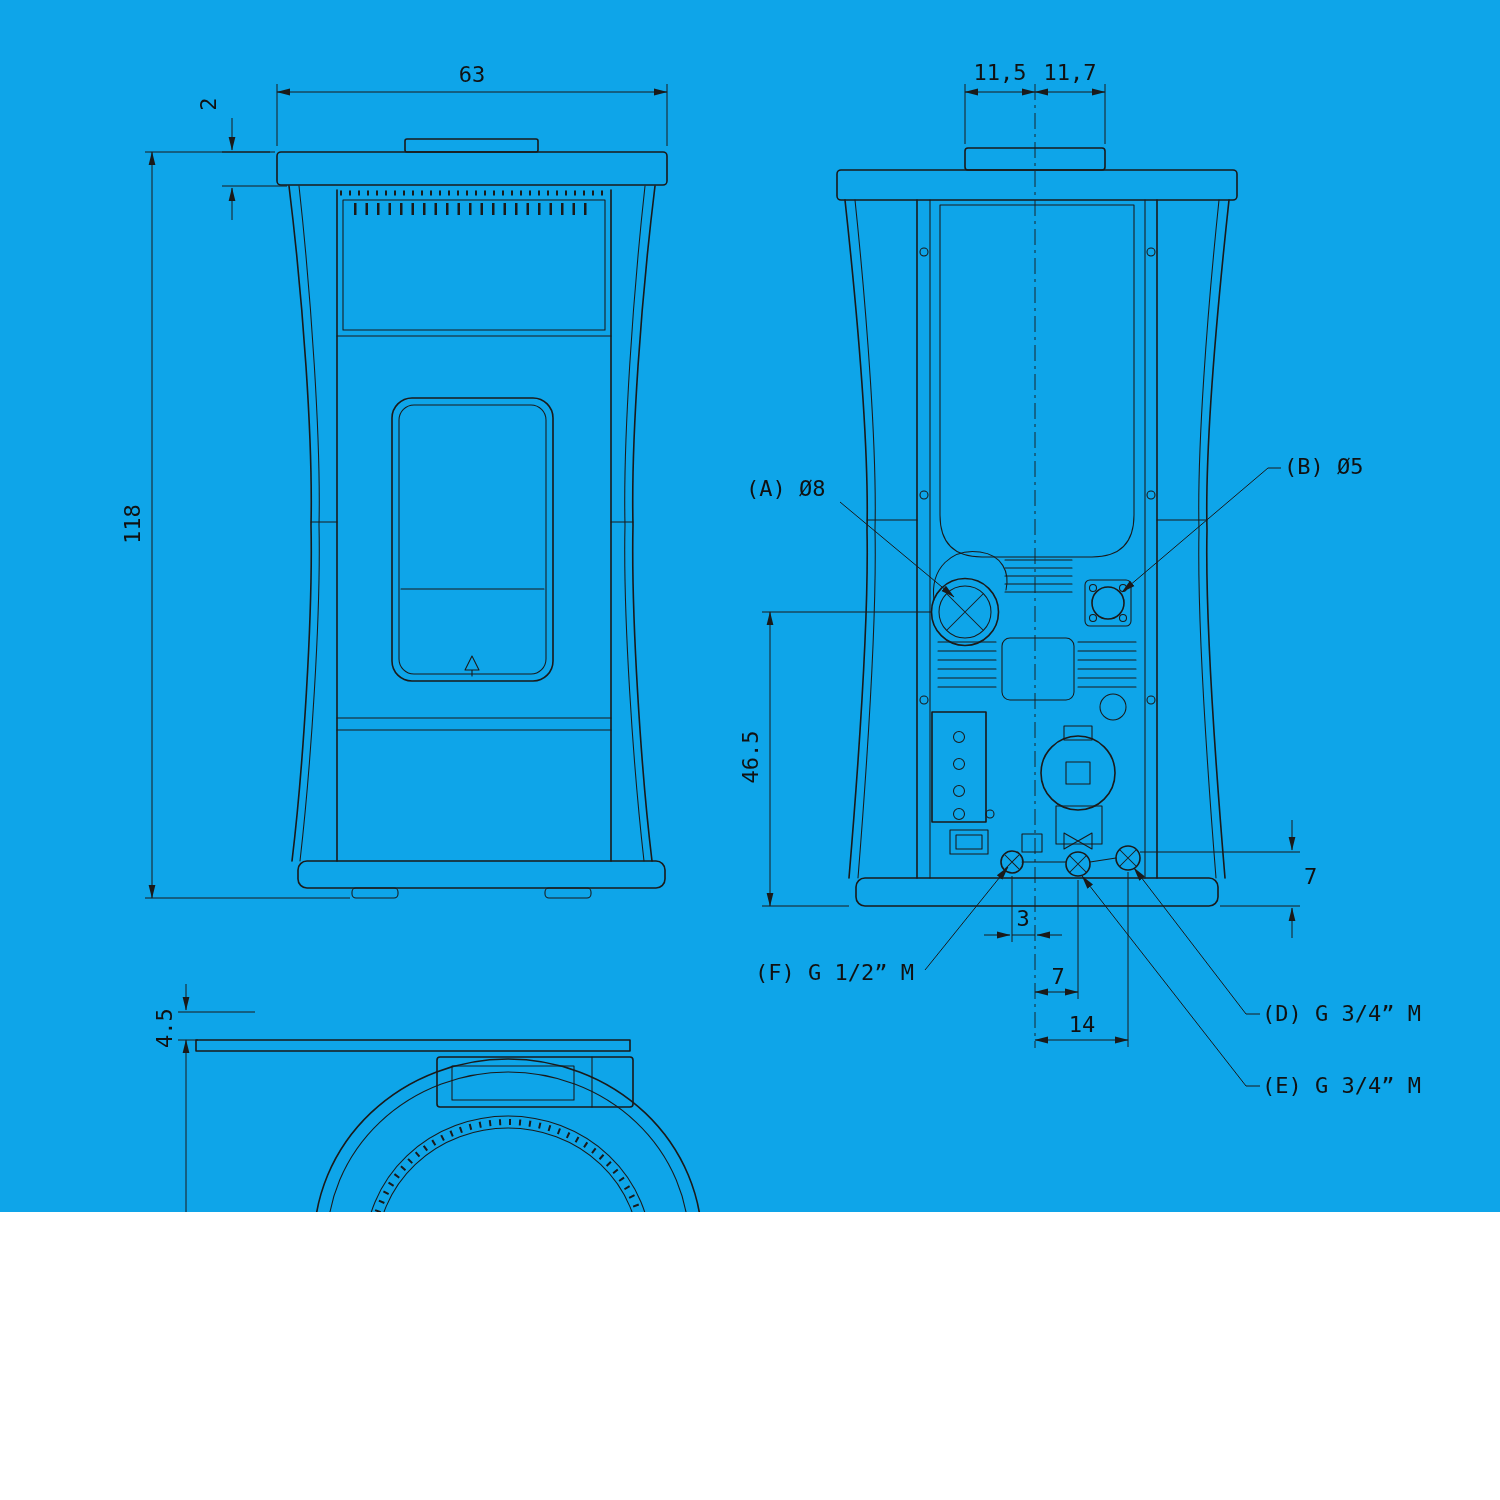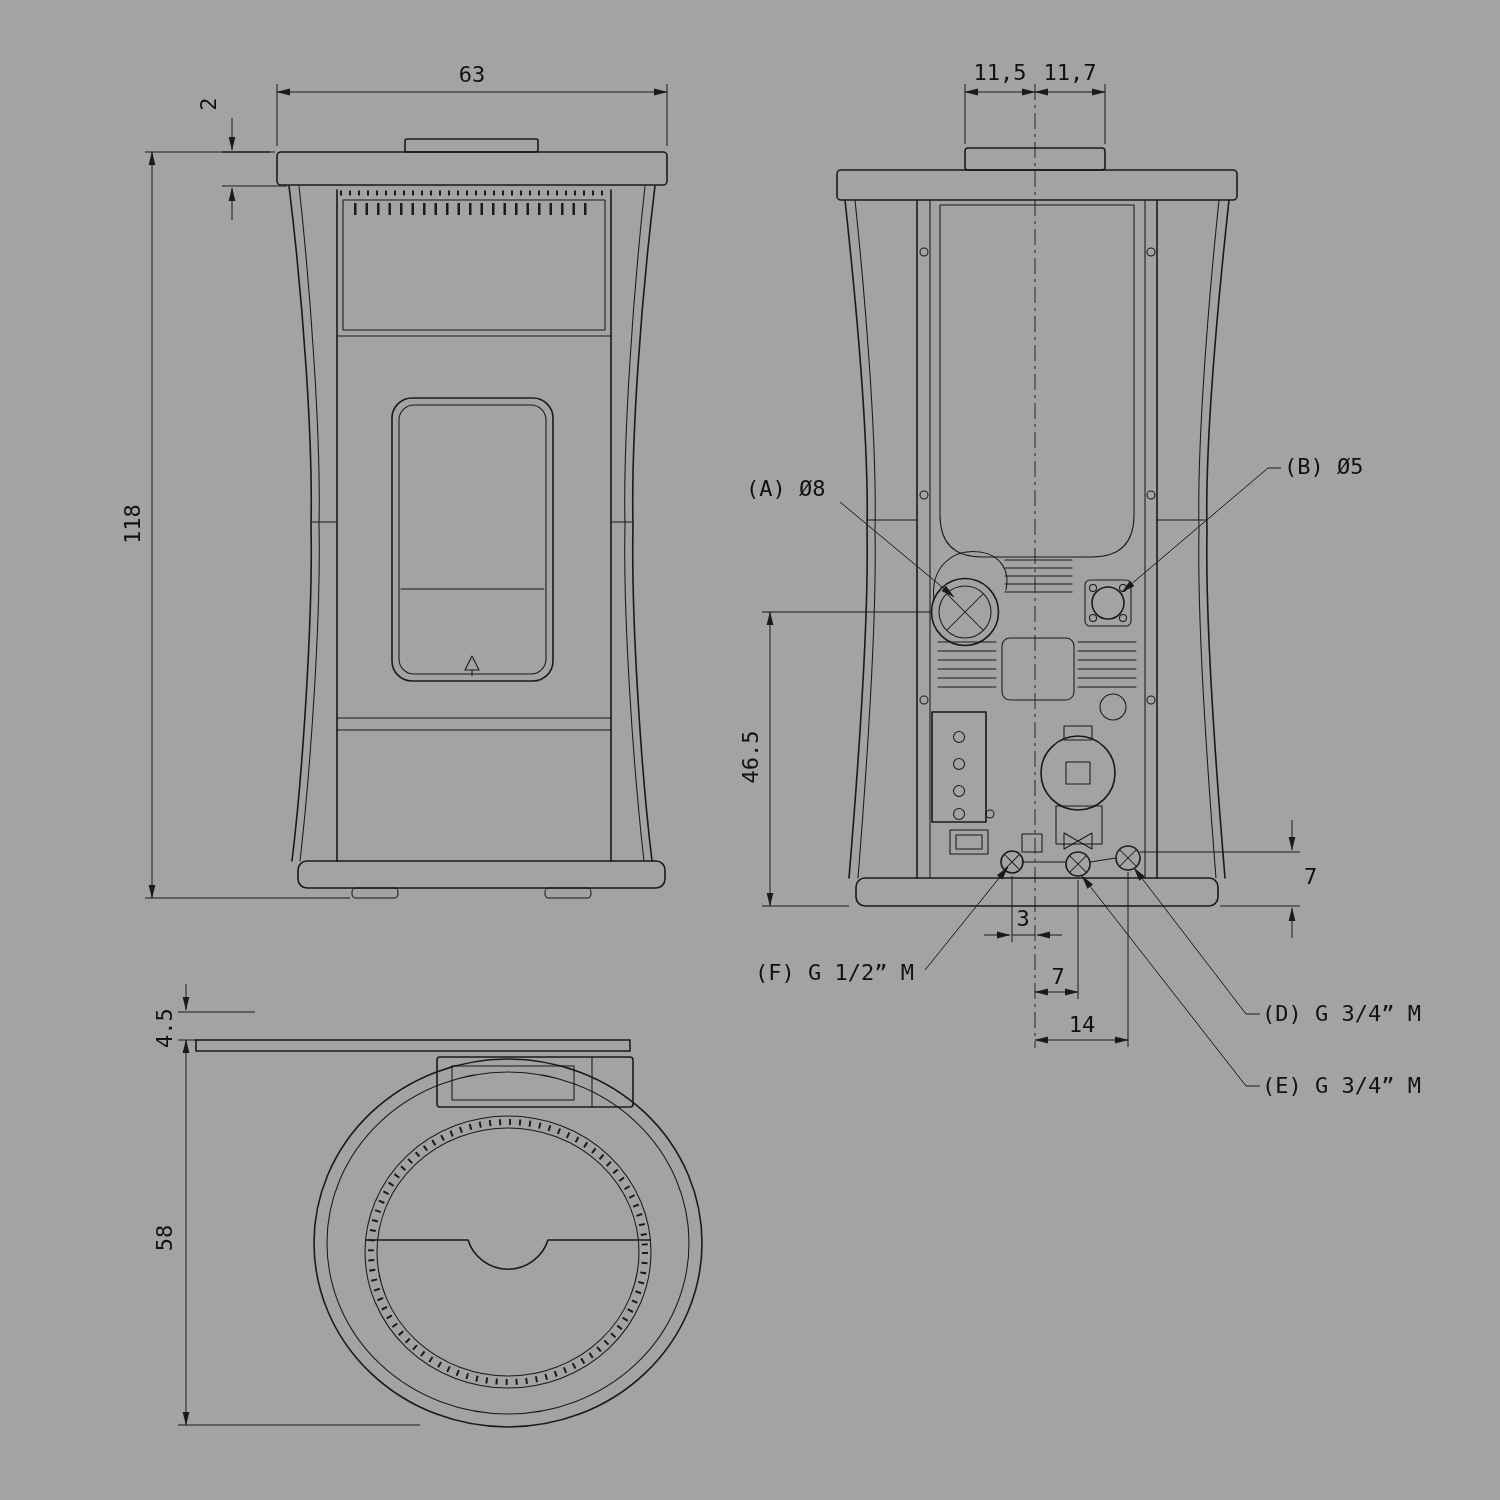--- a/index.html
+++ b/index.html
@@ -1,16 +1,16 @@
 <!DOCTYPE html>
 <html><head>
 <meta charset="utf-8">
 <style>
   html,body{margin:0;padding:0;background:#ffffff;}
-  .page{width:1500px;height:1500px;background:#a3a3a3;position:relative;overflow:hidden;}
+  .page{width:1500px;height:1212px;background:#0ea5e9;position:relative;overflow:hidden;}
   svg{display:block;}
   .ol{fill:none;stroke:#1a1a1a;stroke-width:1.6;stroke-linejoin:round;stroke-linecap:round;}
   .tn{fill:none;stroke:#1a1a1a;stroke-width:1.05;stroke-linejoin:round;stroke-linecap:round;}
   .dm{fill:none;stroke:#1a1a1a;stroke-width:1;}
   .cl{fill:none;stroke:#1a1a1a;stroke-width:0.9;stroke-dasharray:16 5 3 5;}
   .dots{fill:none;stroke:#1a1a1a;}
   text{font-family:"DejaVu Sans Mono","Liberation Mono",monospace;font-size:22px;fill:#111;}
 </style>
 </head>
 <body>

